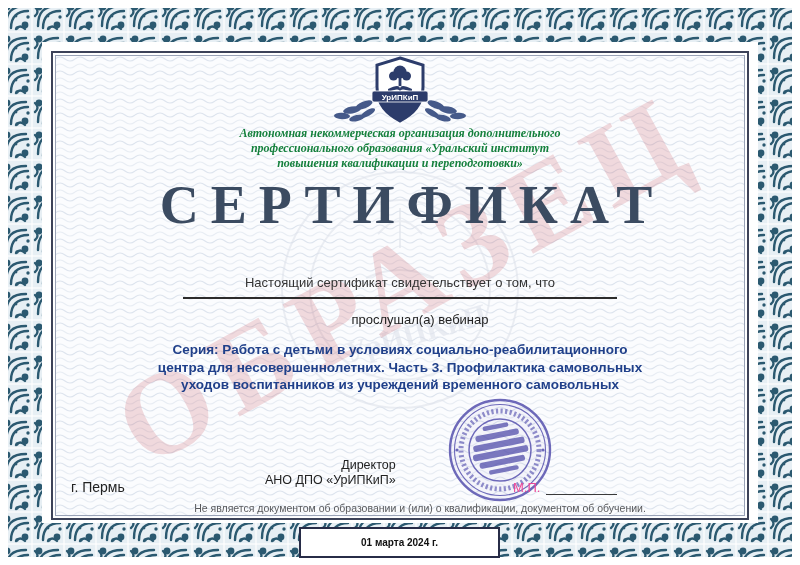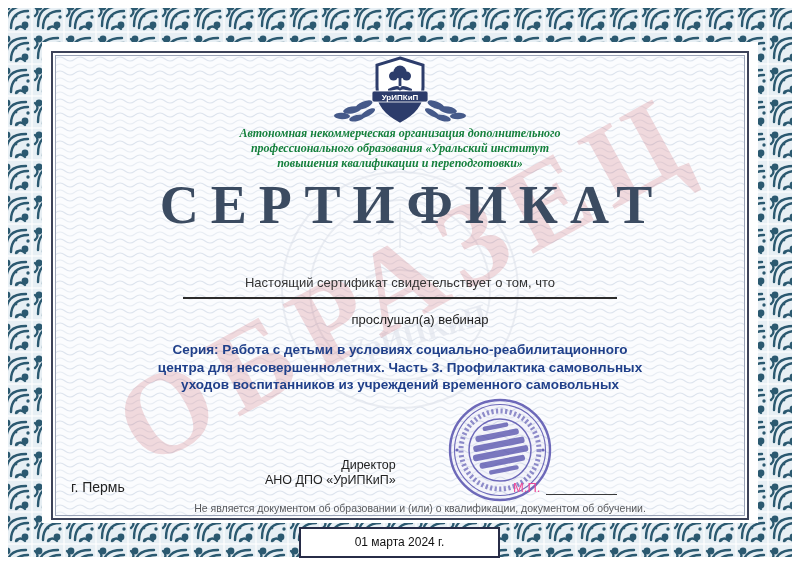--- a/index.html
+++ b/index.html
@@ -29,21 +29,21 @@
   .action{top:312px;font-size:13px;color:#222;z-index:4;margin-left:20px;}
   .series{top:341px;font-size:13.5px;font-weight:bold;color:#20408a;line-height:17.5px;z-index:4;}
   .stamp{left:447px;top:397px;z-index:4;}
   .director{left:265px;top:458px;font-size:12.5px;color:#222;line-height:15px;text-align:right;z-index:4;}
   .city{left:63px;top:479px;font-size:14px;color:#222;z-index:4;padding-left:8px;}
   .mp{left:513px;top:480px;font-size:13px;color:#ec4899;z-index:5;}
   .sig-line{left:546px;top:494px;width:71px;border-top:1.5px solid #3a3a3a;z-index:5;}
   .footnote{top:502px;font-size:10.5px;color:#58595c;z-index:4;margin-left:20px;}
   .datebox{left:299px;top:527px;width:197px;height:27px;background:#ffffff;
            border:2px solid #272c47;line-height:27px;text-align:center;
-           font-size:12px;font-weight:normal;color:#111;z-index:6;}
+           font-size:10px;font-weight:bold;color:#111;z-index:6;}
 </style>
 </head>
 <body>
 
 <div class="page">
 
   <svg class="abs layer-border" width="800" height="565">
     <defs>
       <pattern id="orn" width="32" height="32" patternUnits="userSpaceOnUse">
         <rect width="32" height="32" fill="#e7eff4"></rect>

